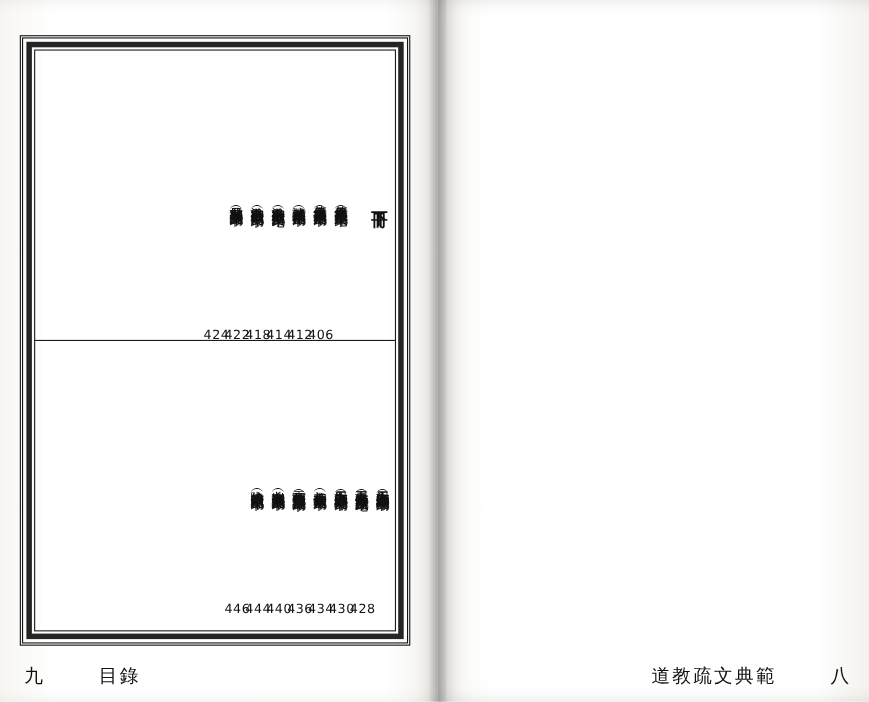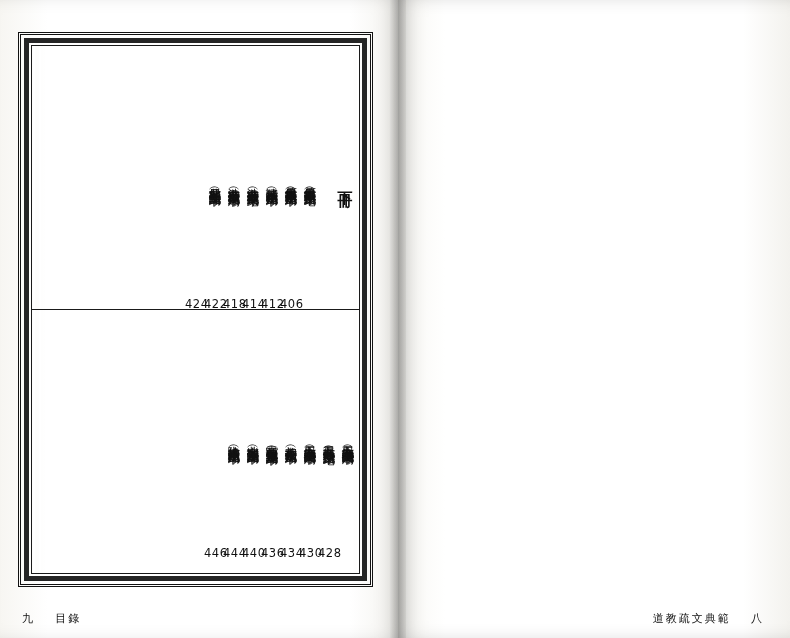--- a/index.html
+++ b/index.html
@@ -137,27 +137,27 @@
     left: 16px; right: 16px;
     overflow: hidden;
   }
   .block-top { top: 14px; height: 262px; }
   .block-bottom { top: 282px; height: 243px; }
 
   
   .footer {
     position: absolute;
     bottom: 12px;
-    font-size: 11px;
+    font-size: 17px;
     color: #111;
     letter-spacing: 2px;
-    font-family: Liberation Sans, sans-serif;
+    font-family: Liberation Mono, monospace;
   }
   .footer-left { left: 22px; }
-  .footer-right { right: 26px; }
+  .footer-right { right: 16px; }
 </style>
 </head>
 <body>
 
 <div class="book">
 
   <div class="page page-left">
     <div class="frame frame-left">
       <div class="frame-inner"></div>
 

